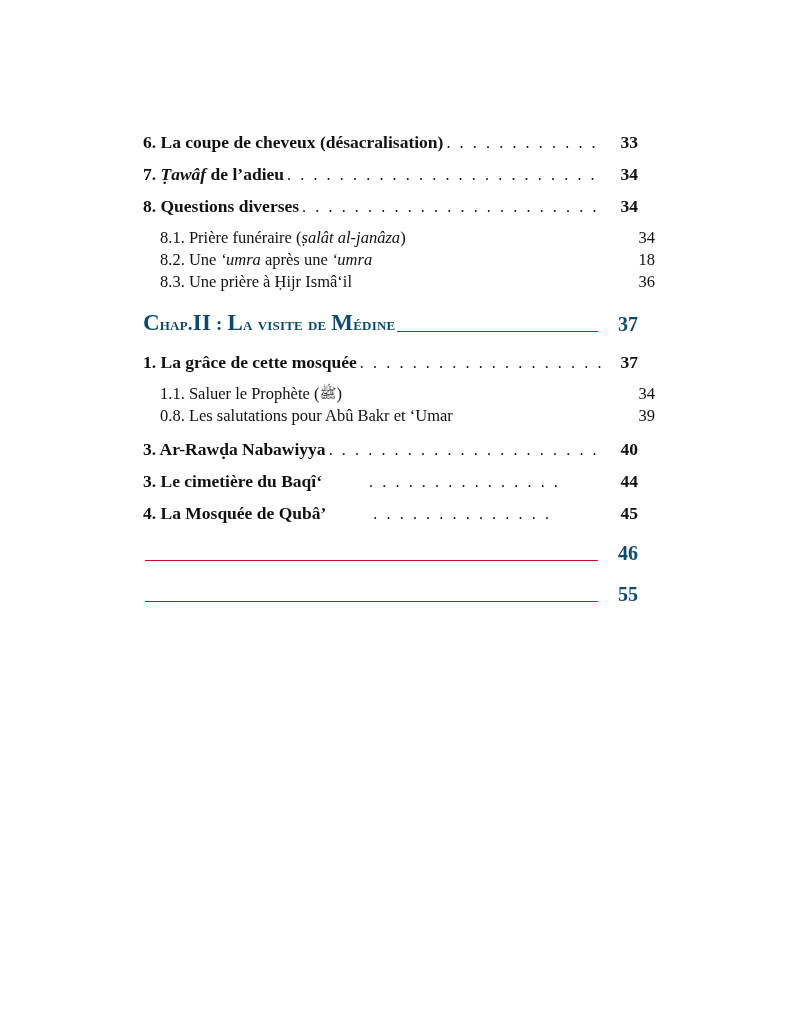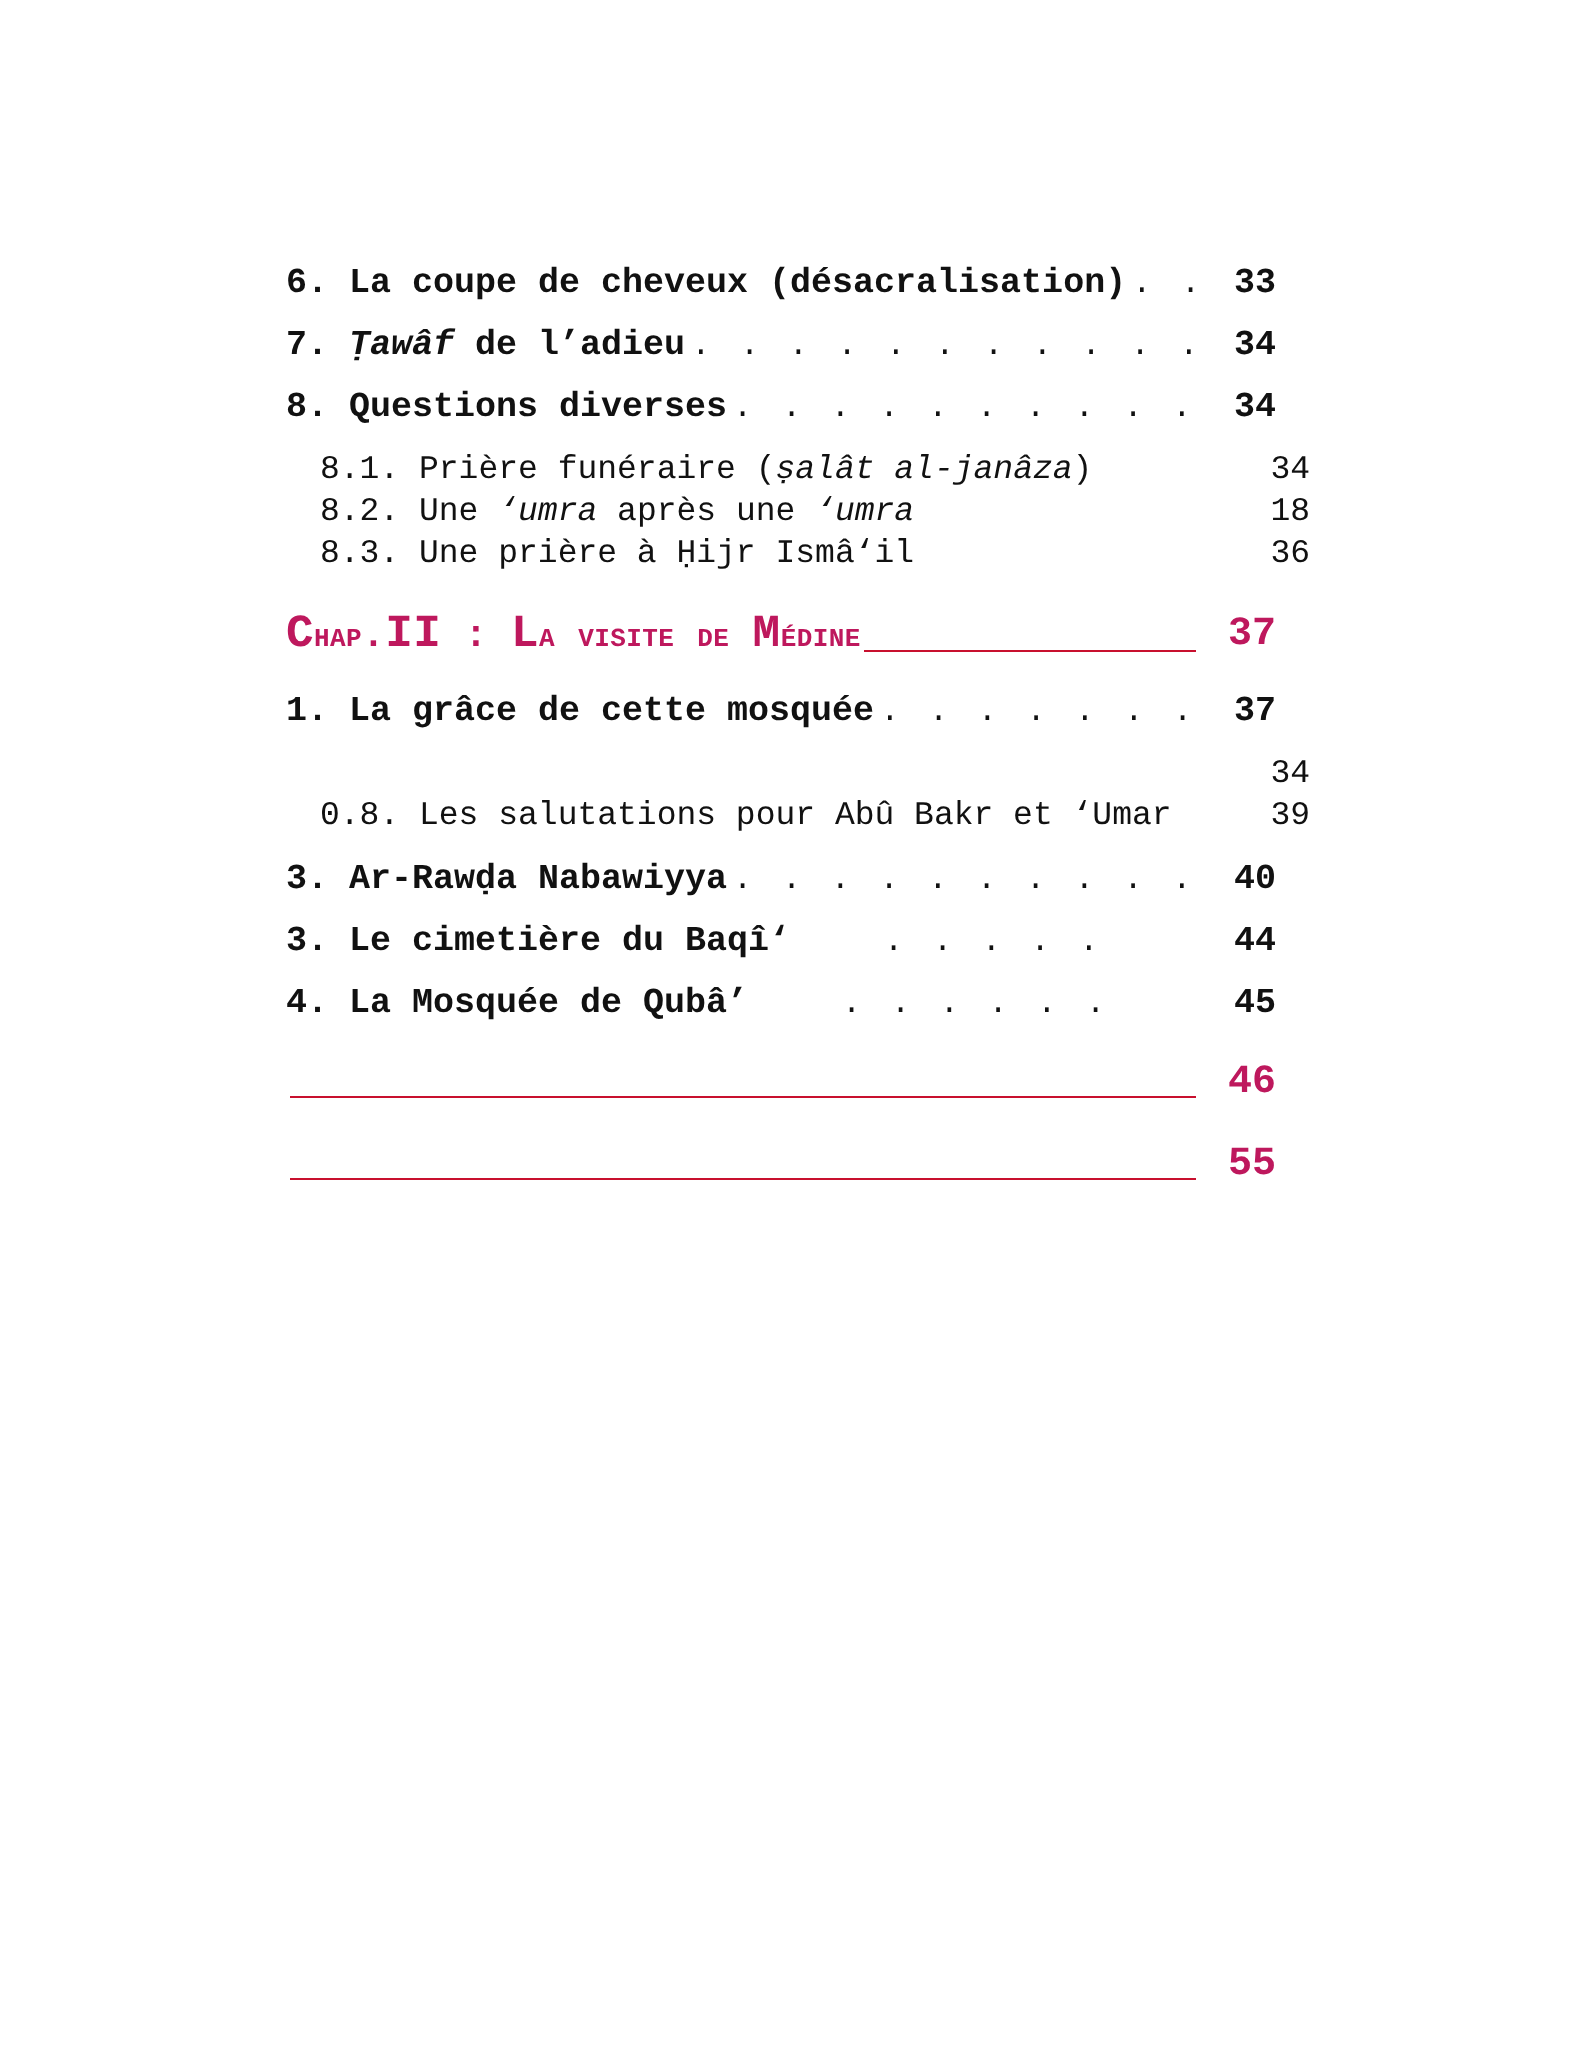--- a/index.html
+++ b/index.html
@@ -14,21 +14,20 @@
     color: #1a1a1a;
     position: relative;
     overflow: hidden;
   }
   .page {
     position: absolute;
     left: 0;
     top: 0;
     width: 791px;
     height: 890px;
-    font-family: Liberation Mono, monospace;
   }
   .toc {
     position: absolute;
     left: 143px;
     top: 132px;
     width: 495px;
   }
   
   .row {
     display: flex;
@@ -85,25 +84,25 @@
     min-width: 34px;
   }
 
   
   .sp-top-8 { margin-top: 8px; gap: 44px; }
   .sp-top-18 { margin-top: 19px; }
   .sub-block { margin-top: 6px; margin-bottom: 13px; }
 
   
   .chapter {
-    color: #be185d;
+    color: #0c4a6e;
     font-size: 19px;
     font-weight: bold;
     display: flex;
-    align-items: center;
+    align-items: flex-end;
     width: 100%;
     margin-top: 18px;
     margin-bottom: 16px;
   }
   .chapter .chap-label {
     white-space: nowrap;
     font-variant: small-caps;
     letter-spacing: 0.2px;
   }
   .chapter .rule {
@@ -183,20 +182,21 @@
     </div>
 
     <div class="row lvl1">
       <span class="label">1. La grâce de cette mosquée</span>
       <span class="leader">. . . . . . . . . . . . . . . . . . . . . . . . . . . . . . . . . . . . . . . . . . . . . . . . . . . . . . . . . .</span>
       <span class="page-no">37</span>
     </div>
 
     <div class="sub-block">
       <div class="row lvl2">
+        <span class="label">1.1. Saluer le Prophète (<span class="prophet-glyph">ﷺ</span>)</span>
         <span class="leader">. . . . . . . . . . . . . . . . . . . . . . . . . . . . . . . . . . . . . . . . . . . . . . . . . . . . . . . . . .</span>
         <span class="page-no">34</span>
       </div>
       <div class="row lvl2">
         <span class="label">0.8. Les salutations pour Abû Bakr et ‘Umar</span>
         <span class="leader">. . . . . . . . . . . . . . . . . . . . . . . . . . . . . . . . . . . . . . . . . . . . . . . . . . . . . . . . . .</span>
         <span class="page-no">39</span>
       </div>
     </div>
 

